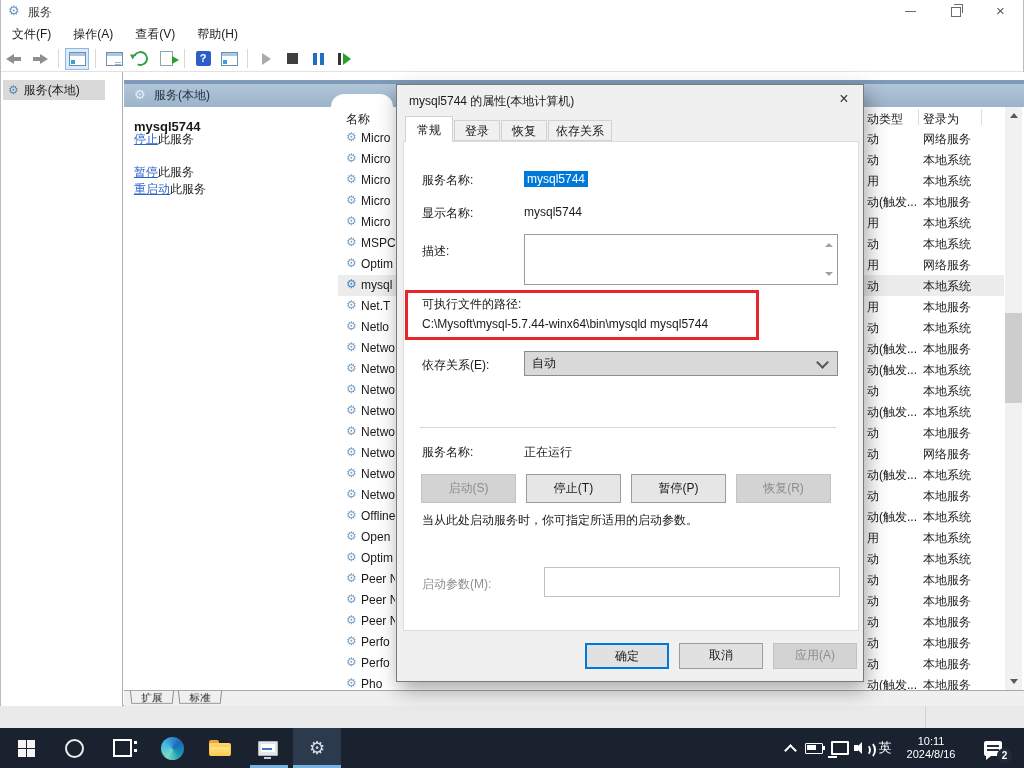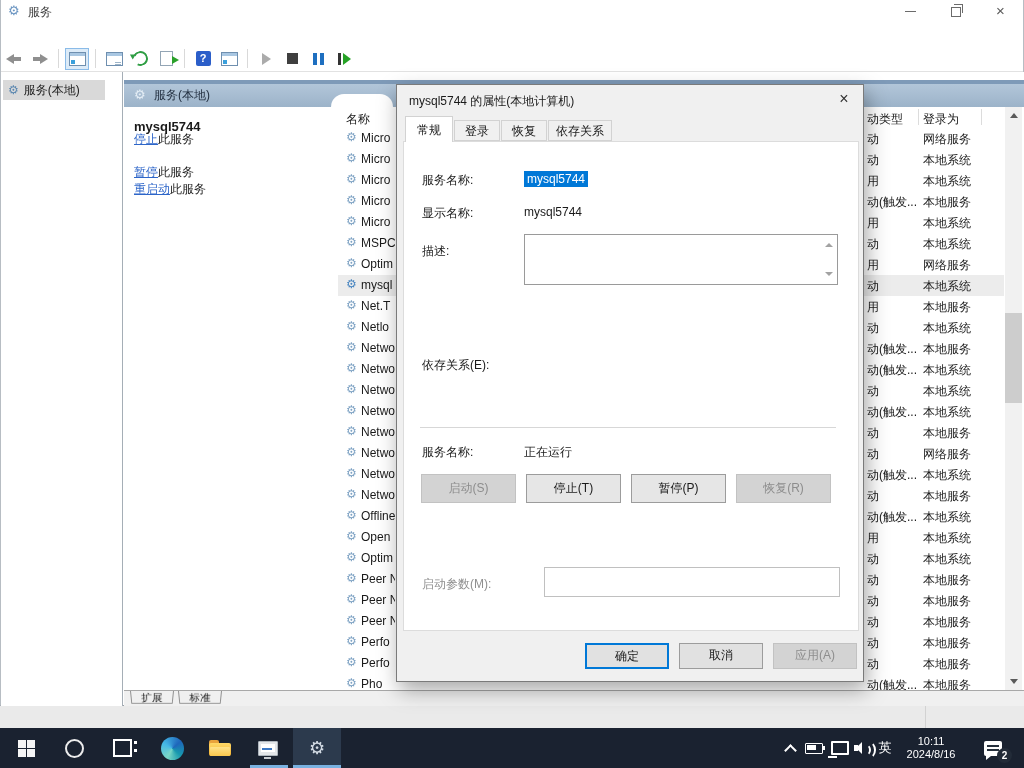--- a/index.html
+++ b/index.html
@@ -184,20 +184,26 @@
           </div>
         <div class="wb">
             <span class="g-rest"></span>
           </div>
         <div class="wb">
             <span class="g-close">×</span>
           </div>
       </div>
     </div>
 
+    <div class="menubar">
+      <span class="menu-item">文件(F)</span>
+      <span class="menu-item">操作(A)</span>
+      <span class="menu-item">查看(V)</span>
+      <span class="menu-item">帮助(H)</span>
+    </div>
 
     <div class="toolbar">
       <div class="ti">
           <div class="arrow left">
             <span class="head"></span>
             <span class="tail"></span>
           </div>
         </div>
       <div class="ti">
           <div class="arrow right">
@@ -515,33 +521,42 @@
       <span class="f-label" style="top:63px">显示名称:</span>
       <span class="f-value" style="top:63px">mysql5744</span>
 
       <span class="f-label" style="top:101px">描述:</span>
       <div class="desc-box">
         <span></span>
         <span class="up"></span>
         <span class="down"></span>
       </div>
 
+      <div class="redbox">
+        <span class="l1">可执行文件的路径:</span>
+        <span class="l2">C:\Mysoft\mysql-5.7.44-winx64\bin\mysqld mysql5744</span>
+      </div>
 
       <span class="f-label" style="top:215px">依存关系(E):</span>
+      <div class="combo">
+        <span>自动</span>
+        <span class="chev"></span>
+      </div>
 
       <div class="hrline"></div>
 
       <span class="f-label" style="top:302px">服务名称:</span>
       <span class="f-value" style="top:302px">正在运行</span>
 
       <div class="sbtn b0 disabled">启动(S)</div>
       <div class="sbtn b1">停止(T)</div>
       <div class="sbtn b2">暂停(P)</div>
       <div class="sbtn b3 disabled">恢复(R)</div>
 
+      <span class="hint">当从此处启动服务时，你可指定所适用的启动参数。</span>
 
       <span class="params-label">启动参数(M):</span>
       <input class="params-input" value="" style="">
     </div>
 
     <div class="dlg-btn ok">确定</div>
     <div class="dlg-btn cancel">取消</div>
     <div class="dlg-btn apply disabled">应用(A)</div>
   </div>
 

